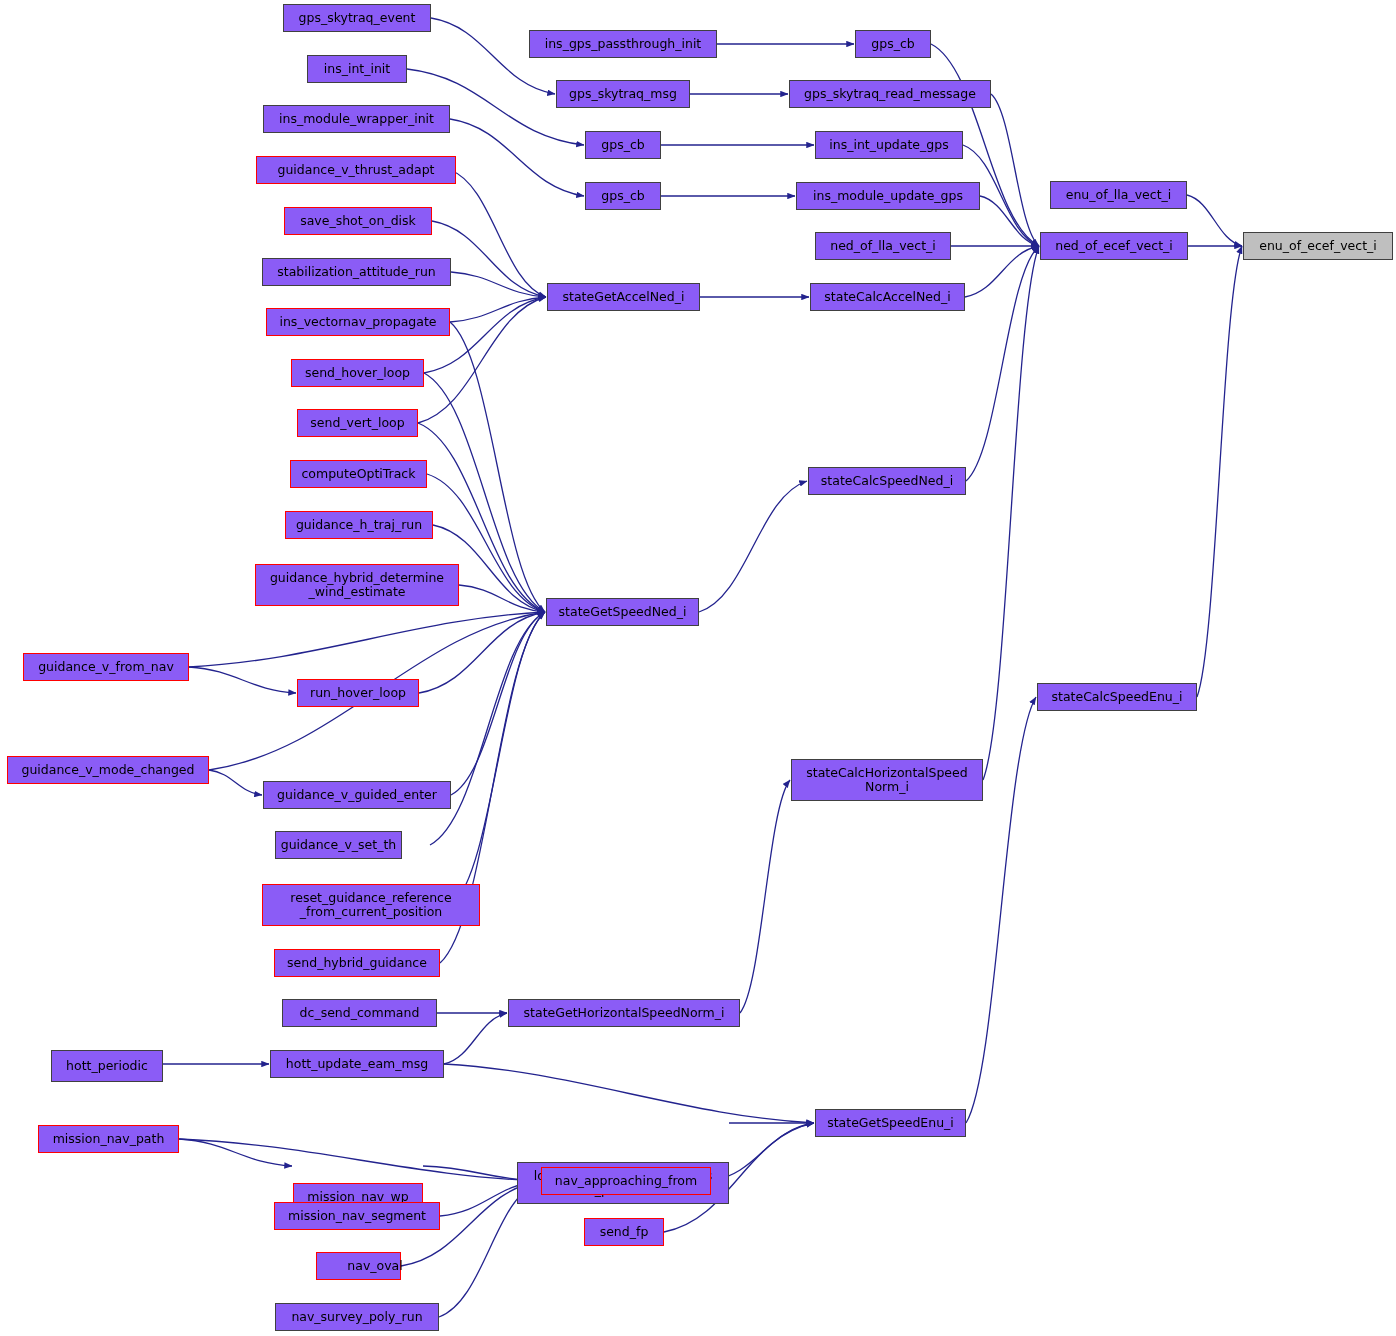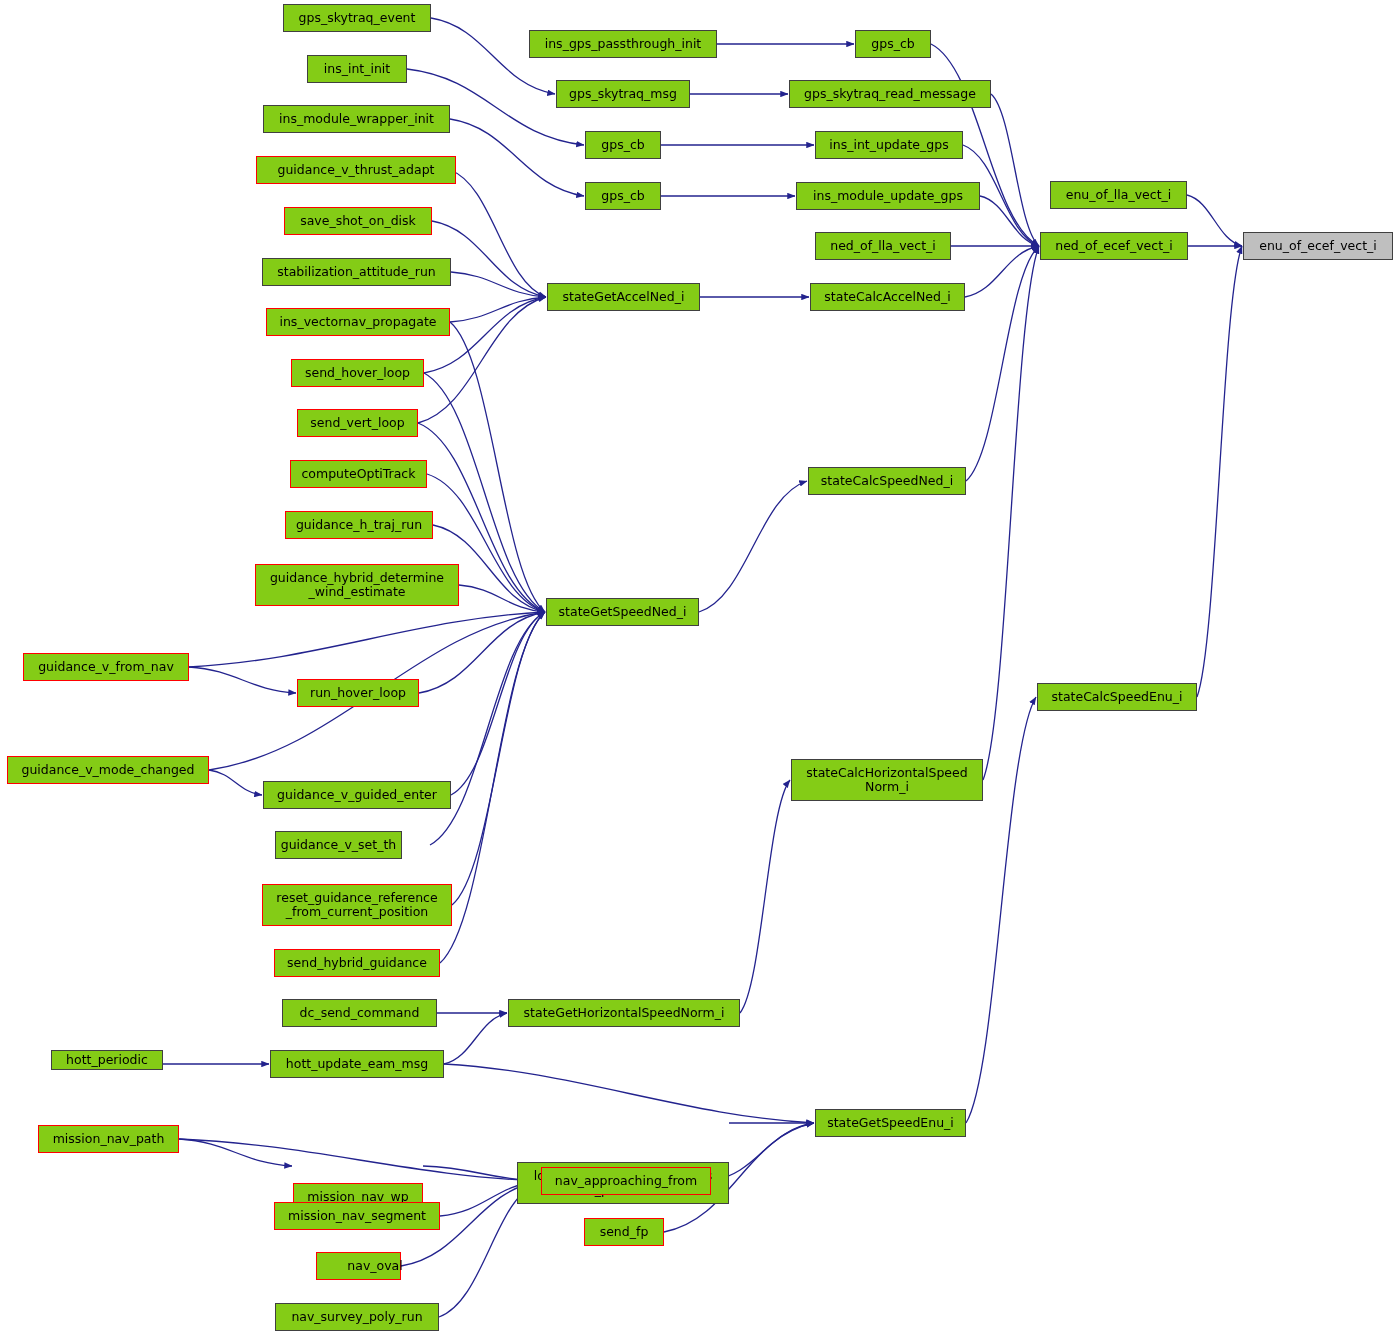--- a/index.html
+++ b/index.html
@@ -6,21 +6,21 @@
   body{font-family:"DejaVu Sans","Liberation Sans",sans-serif;}
   #graph{position:relative;width:1396px;height:1336px;background:#fff;overflow:hidden;}
   #edges{position:absolute;left:0;top:0;width:1396px;height:1336px;}
   .node{
     position:absolute;
     box-sizing:border-box;
     display:flex;
     align-items:center;
     justify-content:center;
     text-align:center;
-    background:#84cc16;
+    background:#8b5cf6;
     border:1px solid #404040;
     color:#000000;
     font-size:12.5px;
     line-height:14px;
     white-space:pre-line;
     letter-spacing:0px;
     z-index:5;
   }
   .node.red{border-color:#ff0000;}
   .node.hl{background:#bfbfbf;border-color:#404040;}
@@ -123,26 +123,26 @@
 _wind_estimate</div>
       <div class="node" style="left: 546px; top: 598px; width: 153px; height: 28px;">stateGetSpeedNed_i</div>
       <div class="node red" style="left: 23px; top: 653px; width: 166px; height: 28px;">guidance_v_from_nav</div>
       <div class="node" style="left: 1037px; top: 683px; width: 160px; height: 28px;">stateCalcSpeedEnu_i</div>
       <div class="node red" style="left: 297px; top: 679px; width: 122px; height: 28px;">run_hover_loop</div>
       <div class="node red" style="left: 7px; top: 756px; width: 202px; height: 28px;">guidance_v_mode_changed</div>
       <div class="node" style="left: 791px; top: 759px; width: 192px; height: 42px;">stateCalcHorizontalSpeed
 Norm_i</div>
       <div class="node" style="left: 263px; top: 781px; width: 188px; height: 28px;">guidance_v_guided_enter</div>
       <div class="node" style="left: 275px; top: 831px; width: 127px; height: 28px;">guidance_v_set_th</div>
-      <div class="node red" style="left: 262px; top: 884px; width: 190px; height: 42px;">reset_guidance_reference
+      <div class="node red" style="left: 262px; top: 884px; width: 218px; height: 42px;">reset_guidance_reference
 _from_current_position</div>
       <div class="node red" style="left: 274px; top: 949px; width: 166px; height: 28px;">send_hybrid_guidance</div>
       <div class="node" style="left: 282px; top: 999px; width: 155px; height: 28px;">dc_send_command</div>
       <div class="node" style="left: 508px; top: 999px; width: 232px; height: 28px;">stateGetHorizontalSpeedNorm_i</div>
-      <div class="node" style="left: 51px; top: 1050px; width: 112px; height: 20px;">hott_periodic</div>
+      <div class="node" style="left: 51px; top: 1050px; width: 112px; height: 32px;">hott_periodic</div>
       <div class="node" style="left: 270px; top: 1050px; width: 174px; height: 28px;">hott_update_eam_msg</div>
       <div class="node" style="left: 517px; top: 1162px; width: 212px; height: 42px;">logger_control_effectiveness
 _periodic</div>
       <div class="node" style="left: 815px; top: 1109px; width: 151px; height: 28px;">stateGetSpeedEnu_i</div>
       <div class="node red" style="left: 38px; top: 1125px; width: 141px; height: 28px;">mission_nav_path</div>
       <div class="node red" style="left: 293px; top: 1152px; width: 130px; height: 28px; margin-top: 31px;">mission_nav_wp</div>
       <div class="node red" style="left: 541px; top: 1167px; width: 170px; height: 28px;">nav_approaching_from</div>
       <div class="node red" style="left: 274px; top: 1202px; width: 166px; height: 28px;">mission_nav_segment</div>
       <div class="node red" style="left: 584px; top: 1218px; width: 80px; height: 28px;">send_fp</div>
       <div class="node red" style="left: 316px; top: 1252px; width: 85px; height: 28px; padding-left: 33px;">nav_oval</div>

